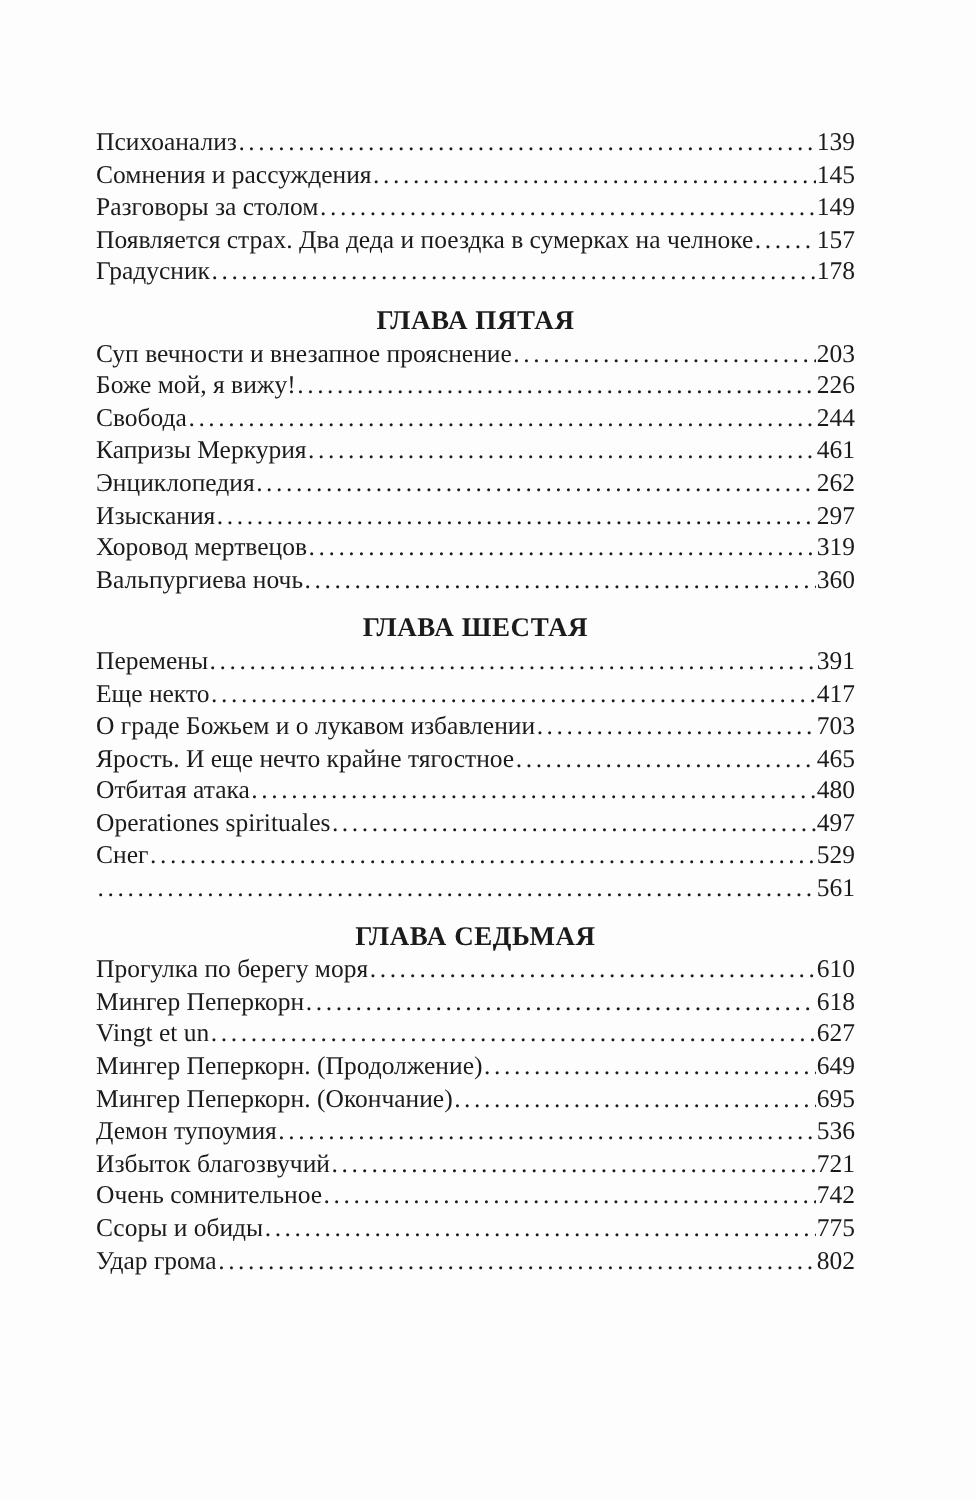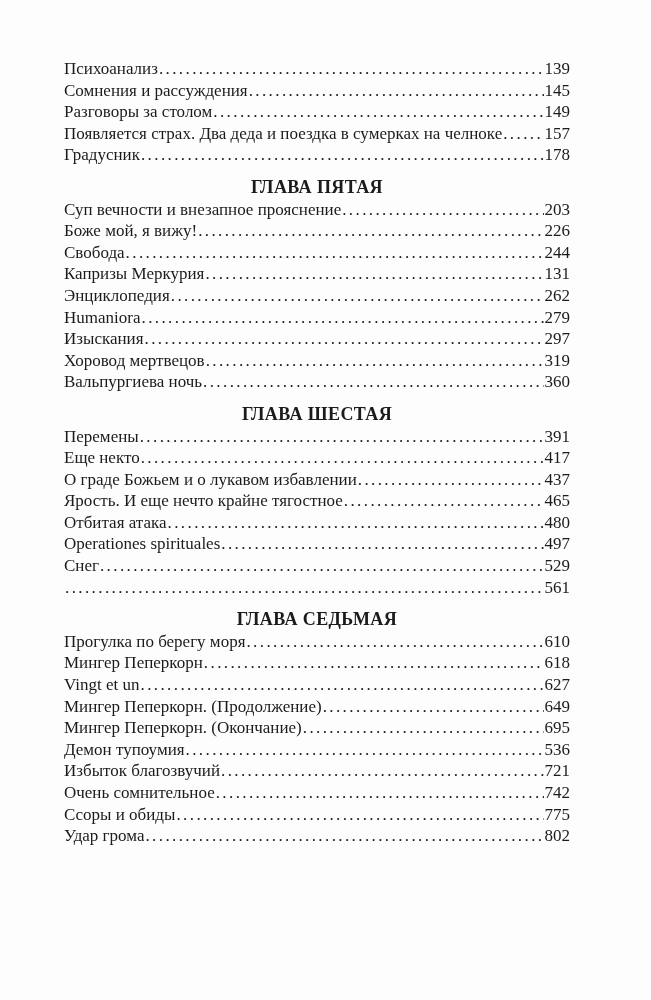--- a/index.html
+++ b/index.html
@@ -12,21 +12,21 @@
     height: 1000px;
     overflow: hidden;
     font-family: "Liberation Serif", "DejaVu Serif", serif;
     color: #1b1b1b;
   }
   .book-page {
     width: 651px;
     height: 1000px;
     background: #fdfdfd;
     box-sizing: border-box;
-    padding: 58px 81px 0 64px;
+    padding: 84px 81px 0 64px;
   }
   .toc-section { margin: 0; }
   .chapter-heading {
     text-align: center;
     font-weight: bold;
     font-size: 18px;
     line-height: 21.6px;
     letter-spacing: 0.4px;
     margin: 11px 0 0 0;
   }
@@ -103,33 +103,28 @@
           <span class="entry-page">226</span>
         </div>
         <div class="toc-row">
           <span class="entry-title">Свобода</span>
           <span class="dot-leader"></span>
           <span class="entry-page">244</span>
         </div>
         <div class="toc-row">
           <span class="entry-title">Капризы Меркурия</span>
           <span class="dot-leader"></span>
-          <span class="entry-page">131</span>
+          <span class="entry-page">461</span>
         </div>
         <div class="toc-row">
           <span class="entry-title">Энциклопедия</span>
           <span class="dot-leader"></span>
           <span class="entry-page">262</span>
         </div>
         <div class="toc-row">
-          <span class="entry-title">Humaniora</span>
-          <span class="dot-leader"></span>
-          <span class="entry-page">279</span>
-        </div>
-        <div class="toc-row">
           <span class="entry-title">Изыскания</span>
           <span class="dot-leader"></span>
           <span class="entry-page">297</span>
         </div>
         <div class="toc-row">
           <span class="entry-title">Хоровод мертвецов</span>
           <span class="dot-leader"></span>
           <span class="entry-page">319</span>
         </div>
         <div class="toc-row">
@@ -146,21 +141,21 @@
           <span class="entry-page">391</span>
         </div>
         <div class="toc-row">
           <span class="entry-title">Еще некто</span>
           <span class="dot-leader"></span>
           <span class="entry-page">417</span>
         </div>
         <div class="toc-row">
           <span class="entry-title">О граде Божьем и о лукавом избавлении</span>
           <span class="dot-leader"></span>
-          <span class="entry-page">437</span>
+          <span class="entry-page">703</span>
         </div>
         <div class="toc-row">
           <span class="entry-title">Ярость. И еще нечто крайне тягостное</span>
           <span class="dot-leader"></span>
           <span class="entry-page">465</span>
         </div>
         <div class="toc-row">
           <span class="entry-title">Отбитая атака</span>
           <span class="dot-leader"></span>
           <span class="entry-page">480</span>

